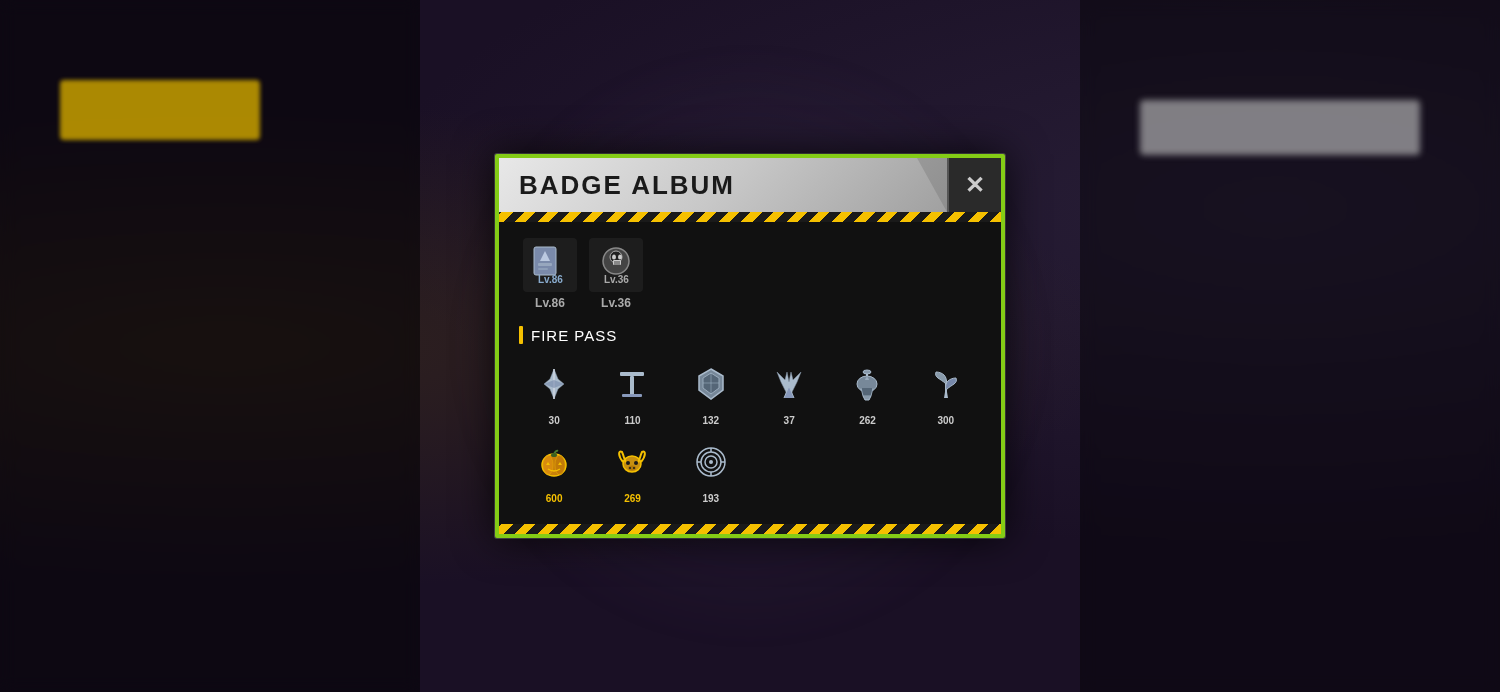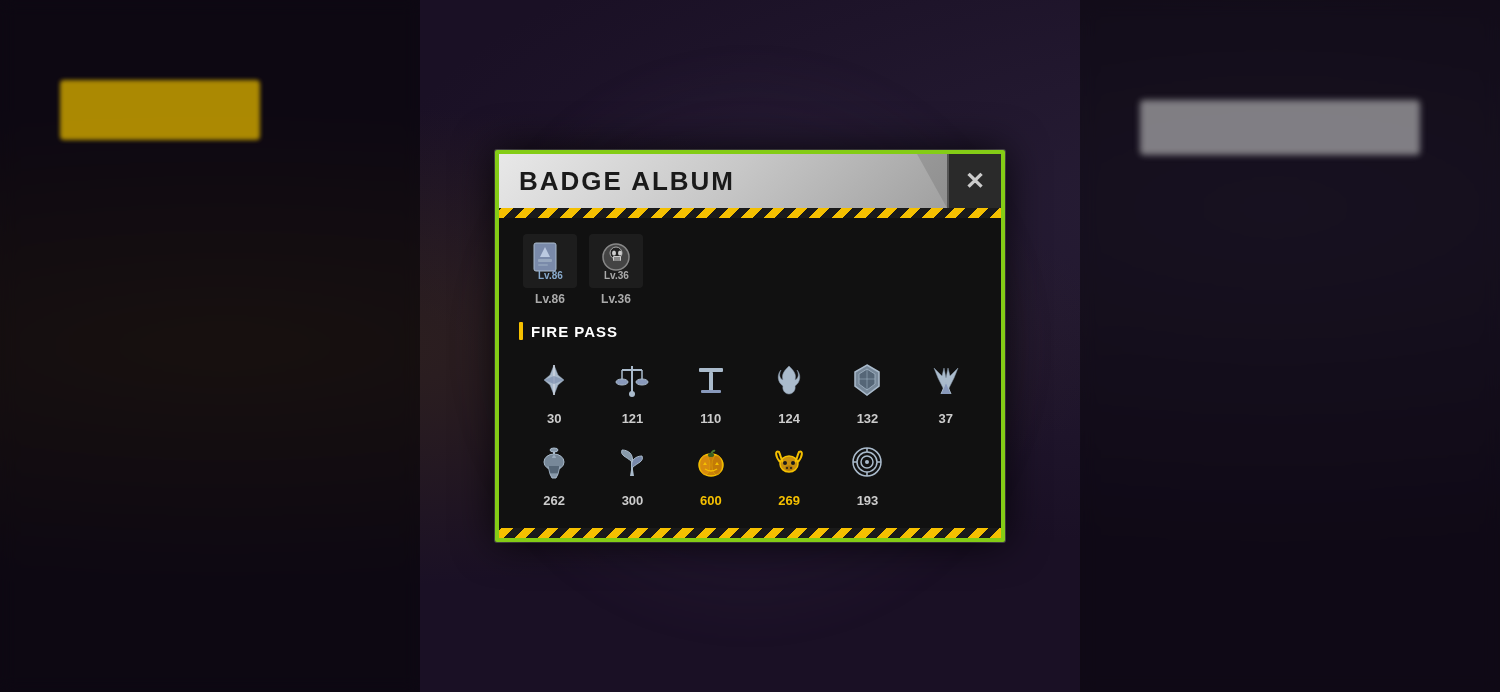--- a/index.html
+++ b/index.html
@@ -183,21 +183,21 @@
 
     .section-title-bar {
       width: 4px;
       height: 18px;
       background: #f5c000;
       border-radius: 1px;
     }
 
     .section-title-text {
       font-size: 15px;
-      font-weight: 700;
+      font-weight: 400;
       color: #ffffff;
       letter-spacing: 1px;
     }
 
     
     .badge-grid {
       display: grid;
       grid-template-columns: repeat(6, 1fr);
       gap: 10px 8px;
     }
@@ -217,21 +217,21 @@
       justify-content: center;
       font-size: 28px;
       color: #ccc;
     }
 
     .badge-symbol.gold {
       color: #f5c000;
     }
 
     .badge-count {
-      font-size: 13px;
+      font-size: 10px;
       font-weight: bold;
       color: #cccccc;
     }
 
     .badge-count.gold {
       color: #f5c000;
     }
 
     
     .bottom-stripe {
@@ -321,58 +321,34 @@
         <div class="badge-symbol">
           <svg width="40" height="40" viewBox="0 0 40 40" fill="none">
             <path d="M20 5 L16 15 L10 20 L16 25 L20 35 L24 25 L30 20 L24 15 Z" fill="#aabbcc" stroke="#8899aa" stroke-width="0.5"></path>
             <line x1="20" y1="5" x2="20" y2="35" stroke="#ccd4e0" stroke-width="1.5"></line>
             <path d="M10 20 L20 16 L30 20 L20 24 Z" fill="#7788aa" opacity="0.6"></path>
           </svg>
         </div>
         <span class="badge-count">30</span>
       </div>
 
-      <div class="badge-cell">
-        <div class="badge-symbol">
-          <svg width="40" height="40" viewBox="0 0 40 40" fill="none">
-            <line x1="20" y1="6" x2="20" y2="34" stroke="#aabbcc" stroke-width="2"></line>
-            <line x1="10" y1="10" x2="30" y2="10" stroke="#aabbcc" stroke-width="2"></line>
-            <line x1="10" y1="10" x2="10" y2="20" stroke="#aabbcc" stroke-width="1.5"></line>
-            <line x1="30" y1="10" x2="30" y2="20" stroke="#aabbcc" stroke-width="1.5"></line>
-            <ellipse cx="10" cy="22" rx="6" ry="3" fill="#8899bb" stroke="#aabbcc" stroke-width="1"></ellipse>
-            <ellipse cx="30" cy="22" rx="6" ry="3" fill="#8899bb" stroke="#aabbcc" stroke-width="1"></ellipse>
-            <circle cx="20" cy="34" r="3" fill="#aabbcc"></circle>
-          </svg>
-        </div>
-        <span class="badge-count">121</span>
-      </div>
 
       <div class="badge-cell">
         <div class="badge-symbol">
           <svg width="40" height="40" viewBox="0 0 40 40" fill="none">
             <rect x="8" y="8" width="24" height="4" rx="1" fill="#aabbcc"></rect>
             <rect x="18" y="12" width="4" height="20" rx="1" fill="#aabbcc"></rect>
             <rect x="10" y="30" width="20" height="3" rx="1" fill="#8899bb"></rect>
             <line x1="12" y1="8" x2="12" y2="12" stroke="#aabbcc" stroke-width="1"></line>
             <line x1="28" y1="8" x2="28" y2="12" stroke="#aabbcc" stroke-width="1"></line>
           </svg>
         </div>
         <span class="badge-count">110</span>
       </div>
 
-      <div class="badge-cell">
-        <div class="badge-symbol">
-          <svg width="40" height="40" viewBox="0 0 40 40" fill="none">
-            <path d="M20 6 C16 10 12 14 14 20 C10 18 10 14 12 10 C8 14 8 22 14 26 C13 30 16 34 20 34 C24 34 27 30 26 26 C32 22 32 14 28 10 C30 14 30 18 26 20 C28 14 24 10 20 6Z" fill="#aabbcc" stroke="#8899aa" stroke-width="0.5"></path>
-            <circle cx="17" cy="22" rx="2" ry="3" fill="#666"></circle>
-            <circle cx="23" cy="22" rx="2" ry="3" fill="#666"></circle>
-          </svg>
-        </div>
-        <span class="badge-count">124</span>
-      </div>
 
       <div class="badge-cell">
         <div class="badge-symbol">
           <svg width="40" height="40" viewBox="0 0 40 40" fill="none">
             <path d="M20 5 L32 12 L32 26 L20 35 L8 26 L8 12 Z" fill="#778899" stroke="#aabbcc" stroke-width="1.5"></path>
             <path d="M20 9 L28 14 L28 24 L20 30 L12 24 L12 14 Z" fill="#556677" stroke="#99aabb" stroke-width="1"></path>
             <line x1="20" y1="9" x2="20" y2="30" stroke="#aabbcc" stroke-width="1" opacity="0.5"></line>
             <line x1="12" y1="19" x2="28" y2="19" stroke="#aabbcc" stroke-width="1" opacity="0.5"></line>
           </svg>
         </div>

